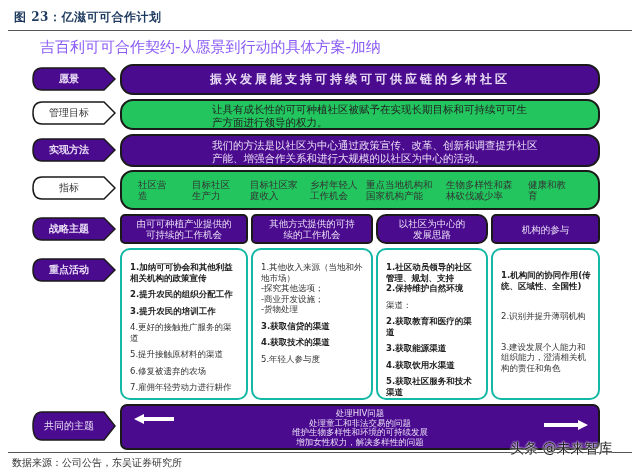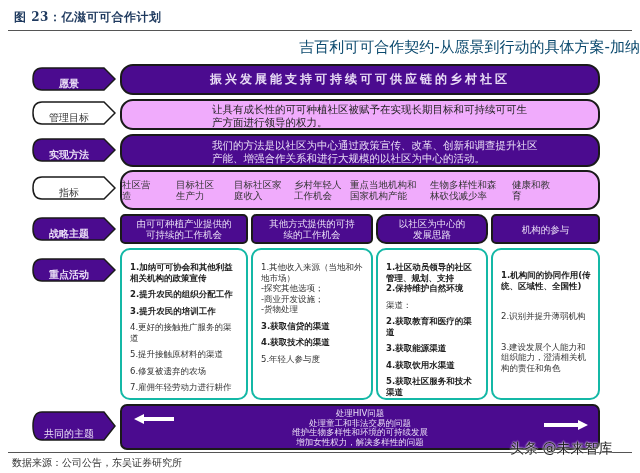--- a/index.html
+++ b/index.html
@@ -2,37 +2,37 @@
 <html><head>
 <meta charset="utf-8">
 <style>
   * { box-sizing: border-box; margin: 0; padding: 0; }
   html, body { width: 640px; height: 473px; background: #ffffff; overflow: hidden; }
   body { font-family: "DejaVu Sans", sans-serif; position: relative; color: #222; }
 
   .fig-title { position: absolute; left: 14px; top: 9px; font-family: "DejaVu Serif", serif; font-size: 12px; font-weight: bold; color: #1f3a5f; letter-spacing: 0.5px; }
   .fig-rule-top { position: absolute; left: 8px; right: 8px; top: 30px; height: 1px; background: #555; }
 
-  .diagram-title { position: absolute; left: 0; width: 640px; top: 38px; text-align: right; font-family: "DejaVu Sans", sans-serif; font-size: 15px; color: #0c4a6e; padding-left: 40px; }
+  .diagram-title { position: absolute; left: 0; width: 640px; top: 38px; text-align: left; font-family: "DejaVu Sans", sans-serif; font-size: 15px; color: #8b5cf6; padding-left: 40px; }
 
   
-  .label { position: absolute; left: 32px; width: 84px; height: 24px; display: flex; align-items: flex-end; justify-content: center; font-size: 10px; font-weight: bold; }
+  .label { position: absolute; left: 32px; width: 84px; height: 24px; display: flex; align-items: center; justify-content: center; font-size: 10px; font-weight: bold; }
   .label .shape { position: absolute; inset: 0; }
   .label span { position: relative; z-index: 1; padding-right: 10px; }
   .label.purple span { color: #e8dcf5; }
   .label.white span { color: #333; font-weight: normal; }
 
   .box { position: absolute; left: 120px; width: 480px; border: 2px solid #1a1a1a; border-radius: 13px; }
   .box.purple { background: #4b0b8f; color: #e8dcf5; }
-  .box.white { background: #f0abfc; color: #222; }
+  .box.white { background: #22c55e; color: #222; }
 
   .vision-text { position: absolute; inset: 0; display: flex; align-items: center; justify-content: center; font-size: 12px; letter-spacing: 3px; font-weight: bold; }
   .two-line { font-size: 10.5px; line-height: 13px; padding: 2px 0 0 90px; }
 
-  .indicators { display: flex; height: 100%; align-items: center; font-size: 9.5px; line-height: 11px; color: #333; }
+  .indicators { display: flex; height: 100%; align-items: center; padding-left: 16px; font-size: 9.5px; line-height: 11px; color: #333; }
   .indicators .ind { margin-right: 0; }
 
   .theme { position: absolute; top: 214px; height: 30px; background: #4b0b8f; border: 2px solid #1a1a1a; border-radius: 5px; color: #e8dcf5; font-size: 9.5px; line-height: 11px; display: flex; align-items: center; justify-content: center; text-align: center; padding: 8px 6px; }
 
   .act { position: absolute; top: 248px; height: 152px; background: #fff; border: 2px solid #14b8a6; border-radius: 10px; padding: 12px 6px 4px 8px; font-size: 8.5px; line-height: 10.5px; color: #333; }
   .act p { margin-bottom: 6px; }
   .act p.b { font-weight: bold; color: #222; }
 
   .common { position: absolute; left: 120px; top: 404px; width: 480px; height: 46px; background: #4b0b8f; border: 2px solid #1a1a1a; border-radius: 7px; color: #e8dcf5; }
   .common .lines { position: absolute; left: 0; right: 0; top: 3px; text-align: center; font-size: 8.5px; line-height: 9.5px; }

